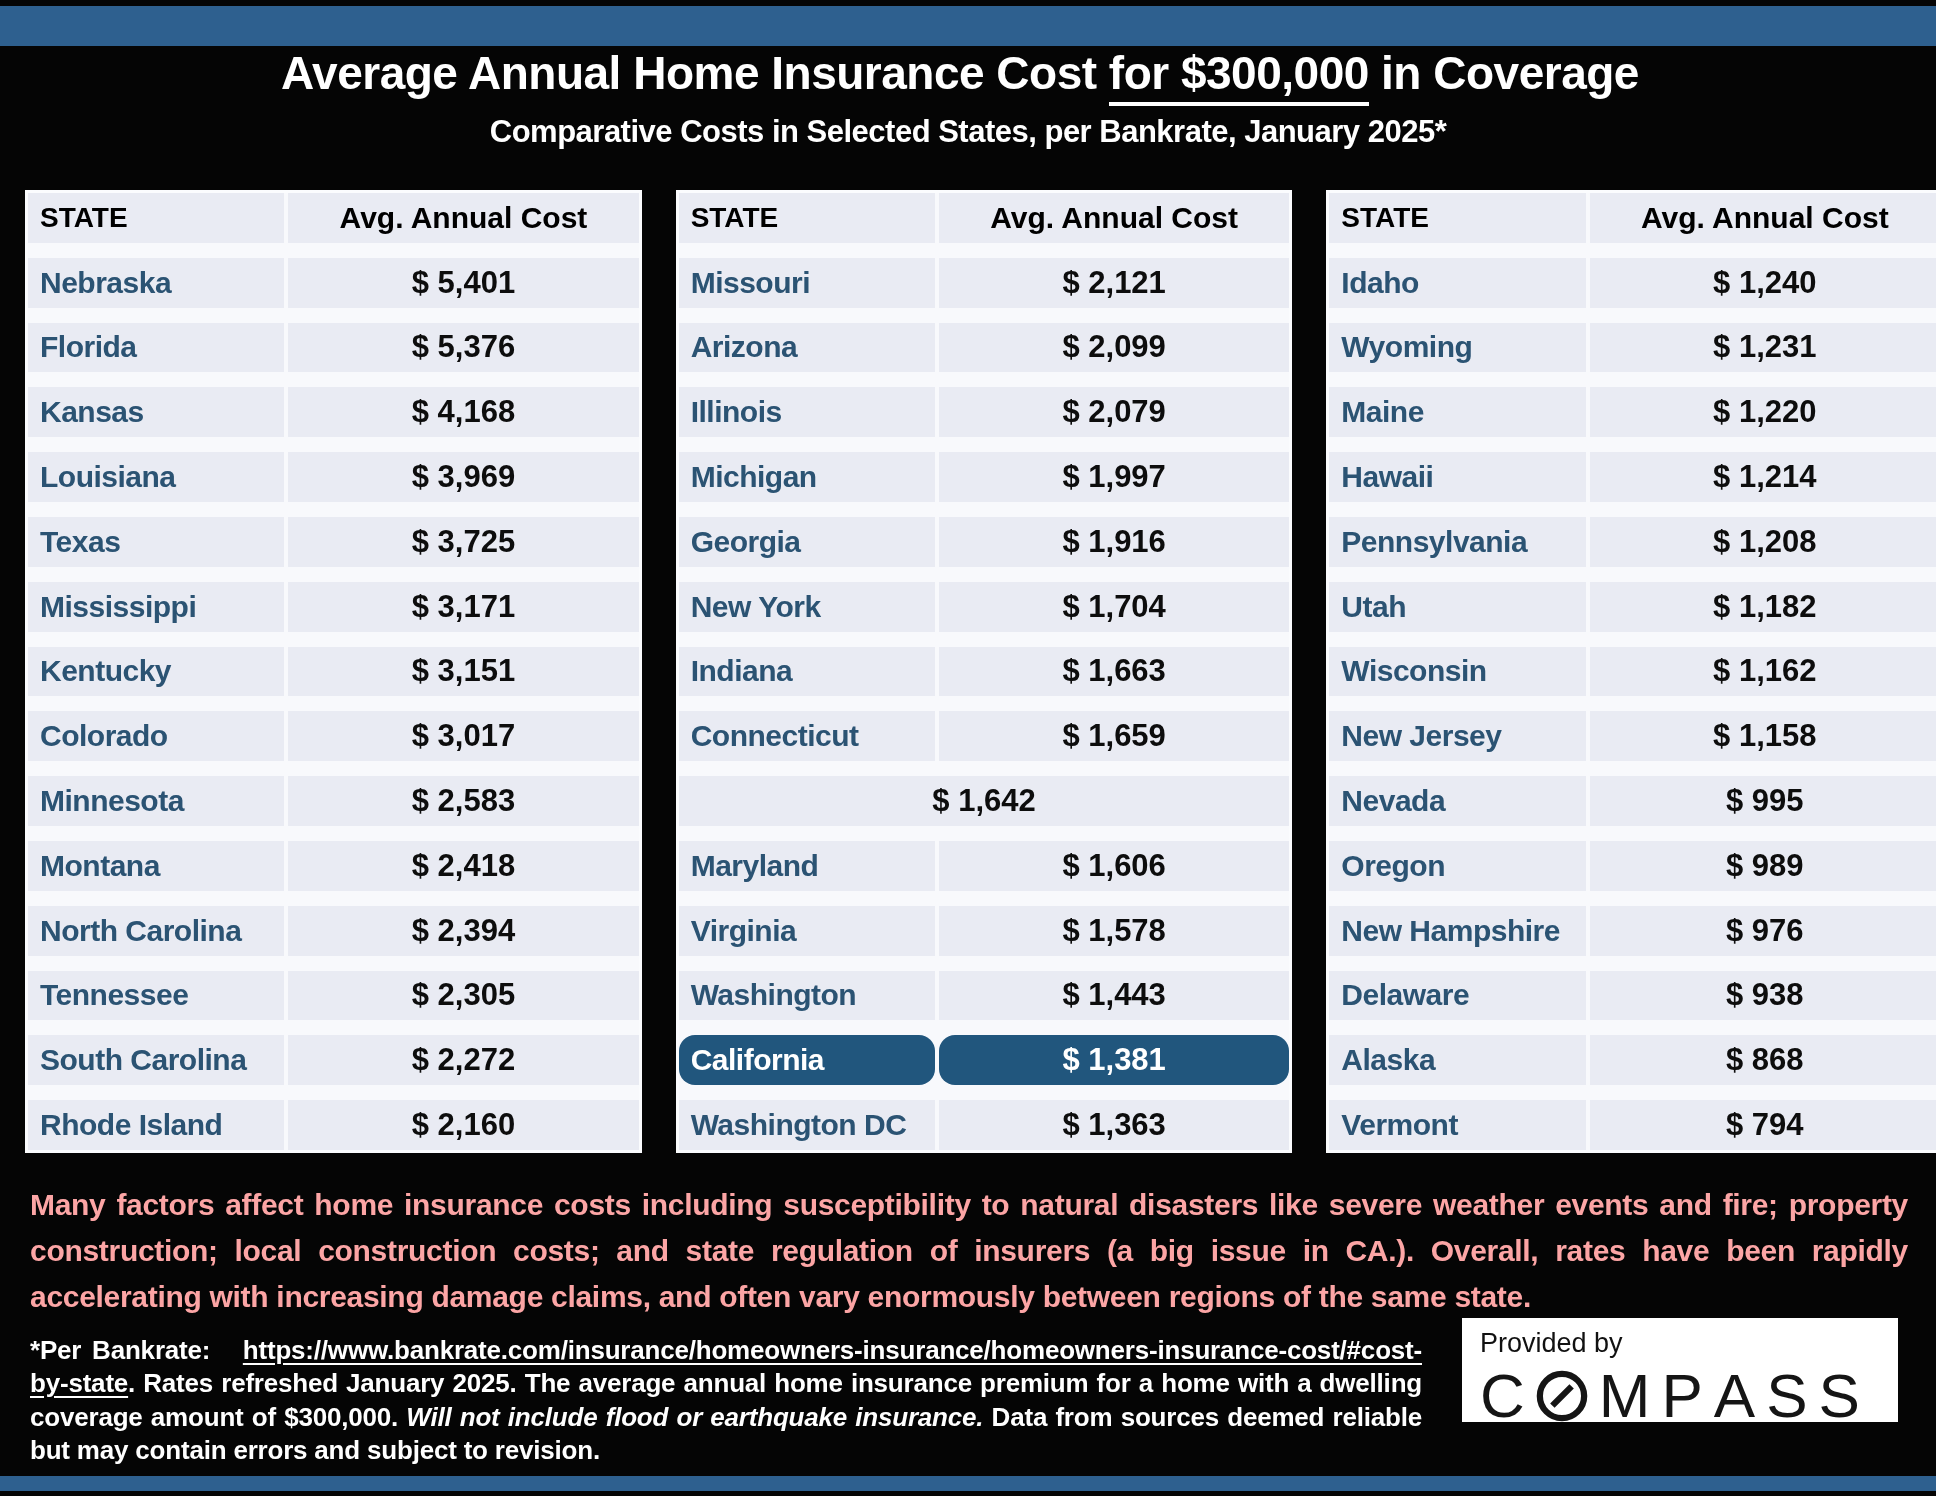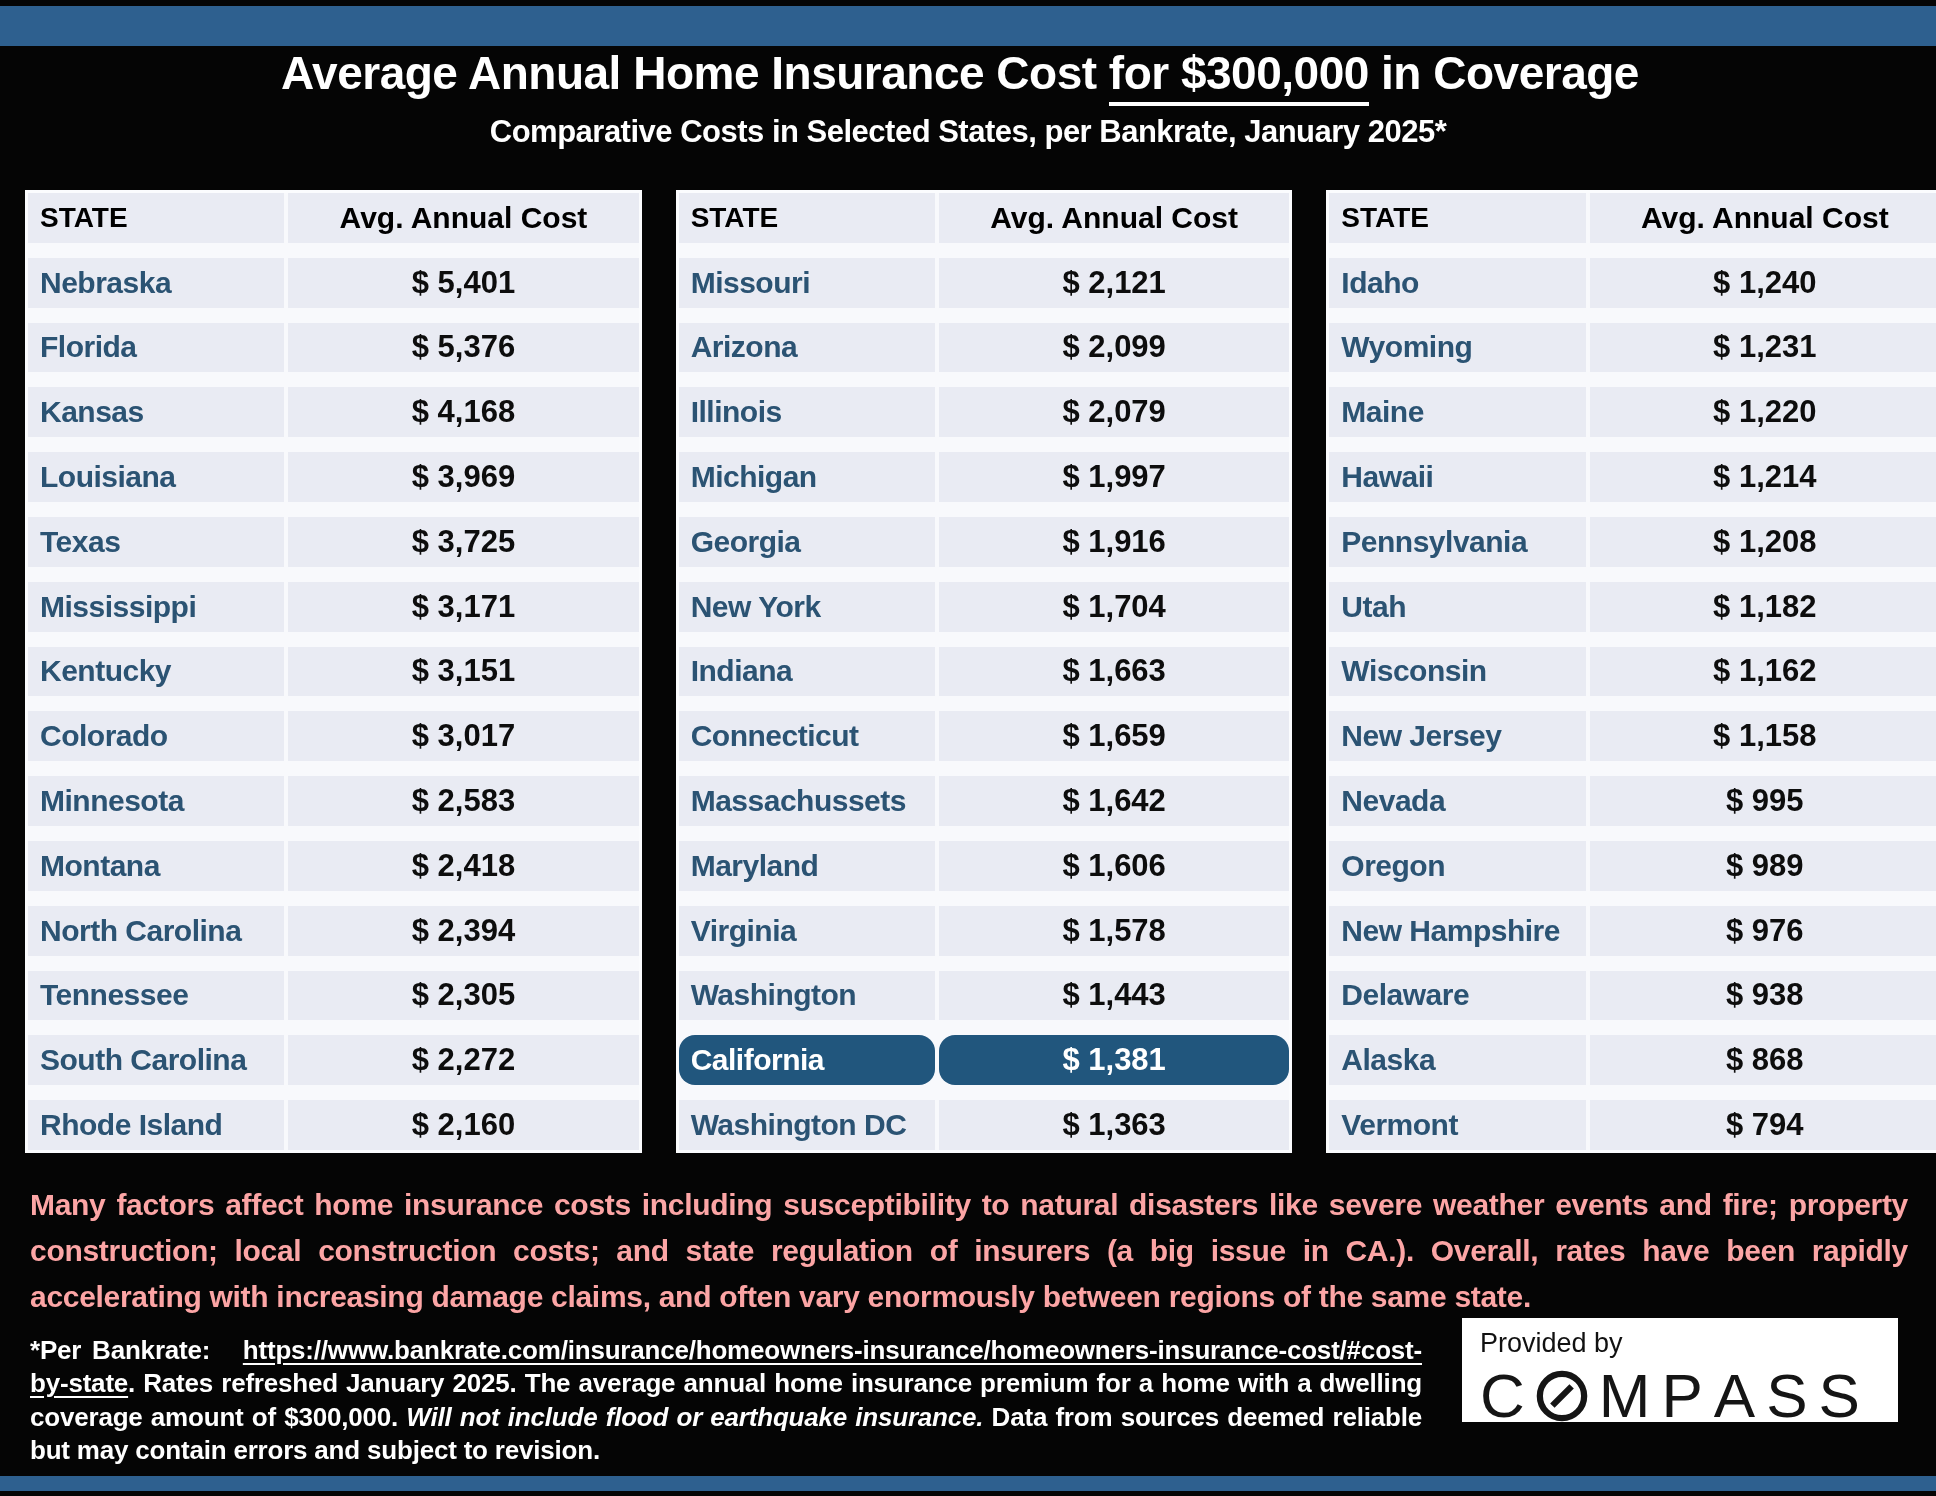--- a/index.html
+++ b/index.html
@@ -153,21 +153,20 @@
         </div>
         <div class="trow ">
           <div class="cell state">Indiana</div>
           <div class="cell cost">$ 1,663</div>
         </div>
         <div class="trow ">
           <div class="cell state">Connecticut</div>
           <div class="cell cost">$ 1,659</div>
         </div>
         <div class="trow ">
-          <div class="cell state">Massachussets</div>
           <div class="cell cost">$ 1,642</div>
         </div>
         <div class="trow ">
           <div class="cell state">Maryland</div>
           <div class="cell cost">$ 1,606</div>
         </div>
         <div class="trow ">
           <div class="cell state">Virginia</div>
           <div class="cell cost">$ 1,578</div>
         </div>

